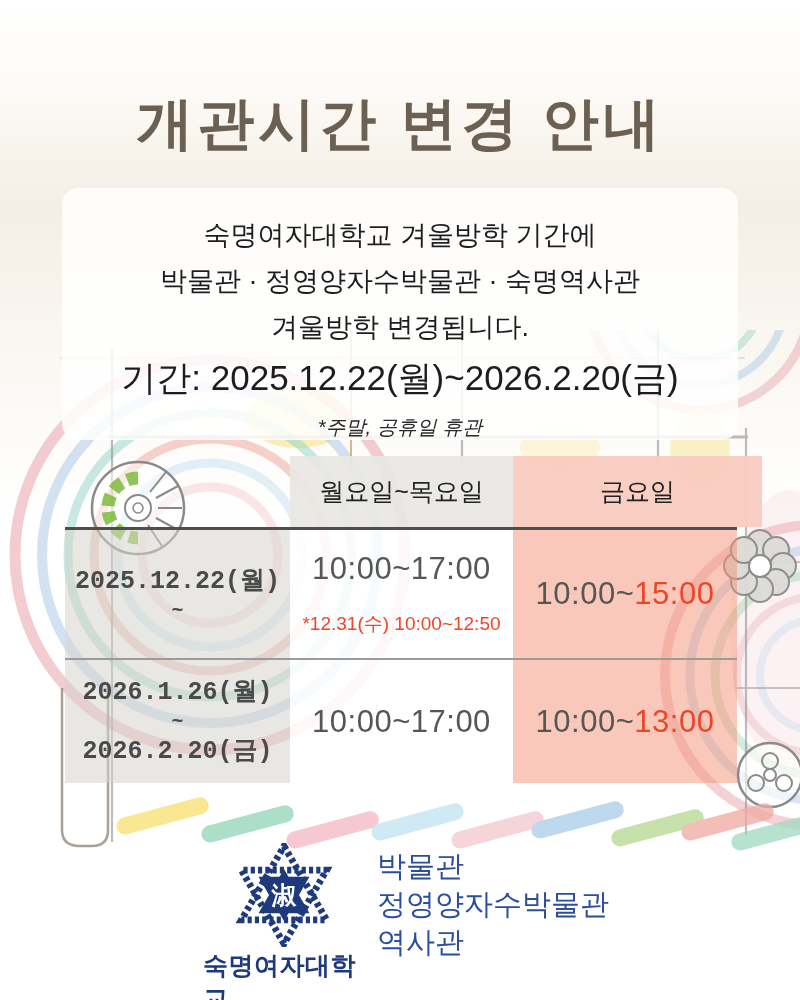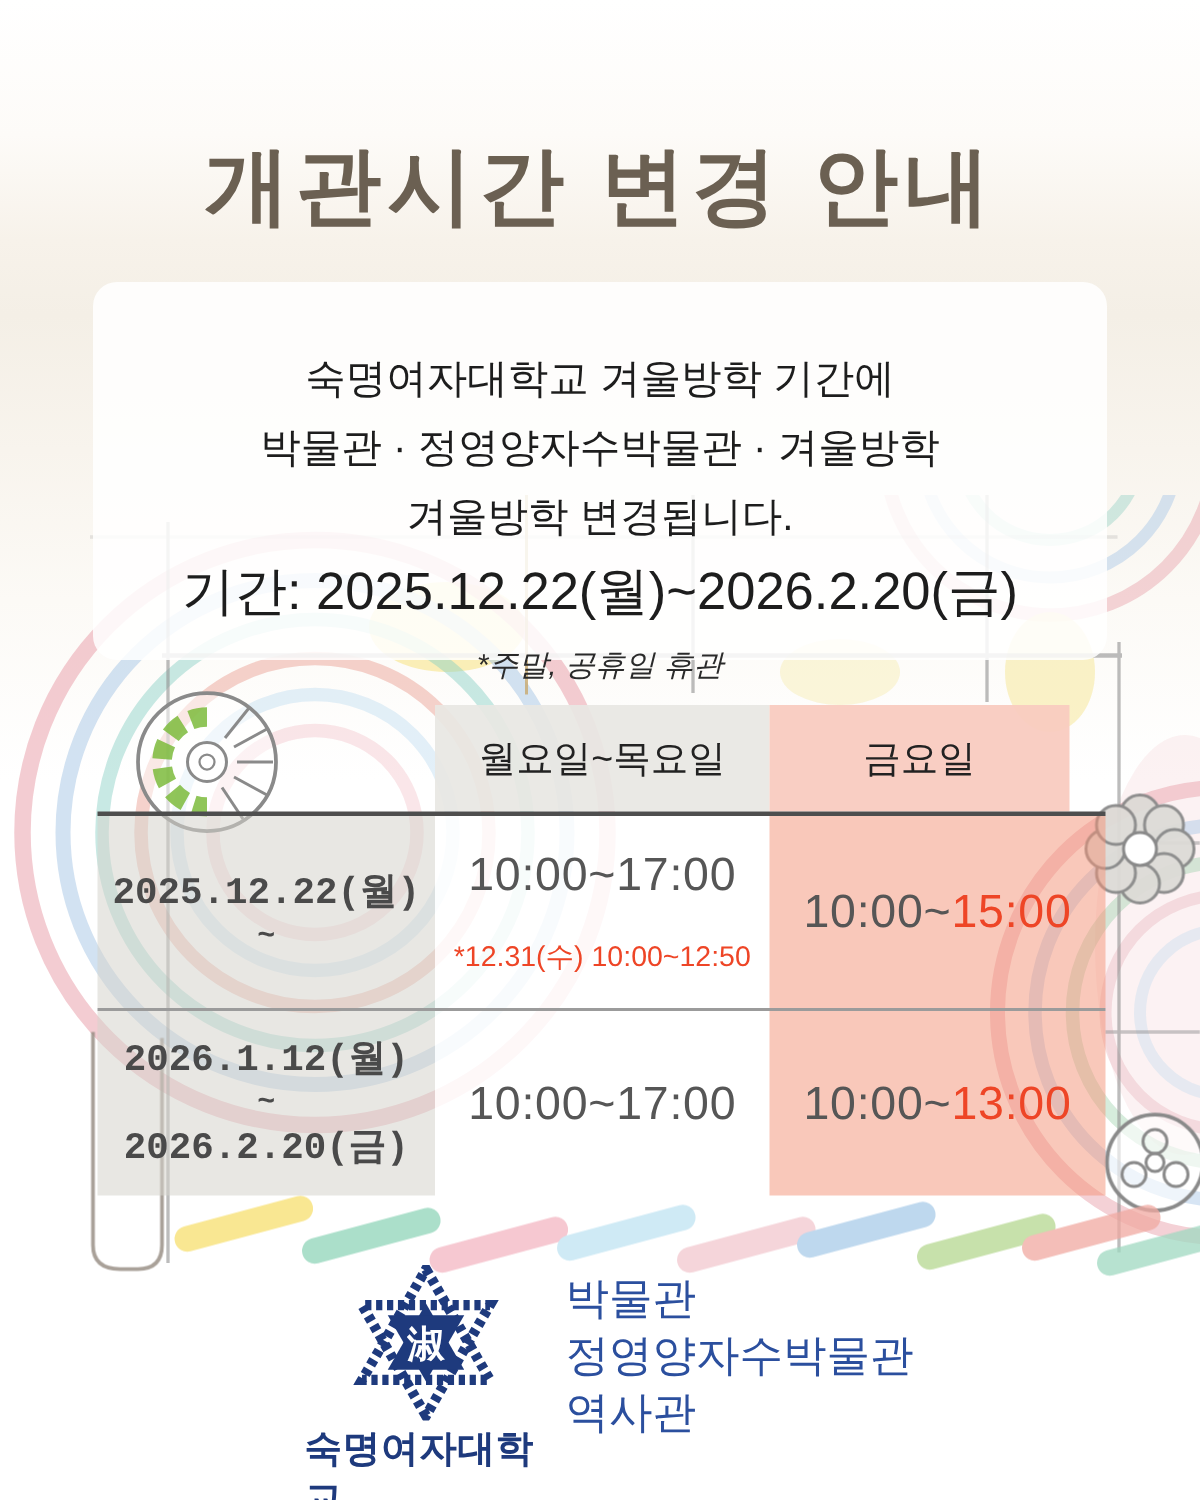--- a/index.html
+++ b/index.html
@@ -18,35 +18,35 @@
 
   .title {
     position:absolute; left:0; top:86px; width:800px; margin:0;
     text-align:center; font-size:57px; font-weight:700;
     letter-spacing:4px; color:#6b6052; z-index:2;
   }
 
   .panel {
     position:absolute; left:62px; top:188px; width:676px; height:252px;
     background:rgba(255,255,255,0.85); border-radius:16px;
-    z-index:2; text-align:center; box-sizing:border-box; padding-top:41px;
+    z-index:2; text-align:center; box-sizing:border-box; padding-top:24px;
   }
   .panel p { margin:0; }
   .nl { font-size:27px; color:#1d1d1d; line-height:46px; }
   .period { font-size:35px; color:#1d1d1d; line-height:48px; margin-top:4px !important; }
   .note { font-size:20px; color:#2a2a2a; line-height:30px; margin-top:10px !important;font-style:italic; }
 
-  .table { position:absolute; left:65px; top:470px; width:672px; height:327px; z-index:2; }
+  .table { position:absolute; left:65px; top:456px; width:672px; height:327px; z-index:2; }
   .th, .cell {
     position:absolute; box-sizing:border-box;
     display:flex; flex-direction:column; align-items:center; justify-content:center;
   }
   .th { top:0; height:71px; font-size:25px; color:#222222; }
   .th-mon { left:225px; width:223px; background:rgba(232,231,227,0.92); }
-  .th-fri { left:448px; width:200px; background:rgba(249,203,192,0.95); }
+  .th-fri { left:448px; width:249px; background:rgba(249,203,192,0.95); }
   .hline  { position:absolute; left:0; top:71px; width:672px; height:3px; background:#4e4e4e; }
   .rowline{ position:absolute; left:0; top:202px; width:672px; height:2px; background:#9b9b9b; }
   .r1 { top:74px;  height:128px; }
   .r2 { top:204px; height:123px; }
   .c1 { left:0;     width:225px; background:rgba(213,211,204,0.55);font-family:Liberation Mono, monospace; }
   .c2 { left:225px; width:223px; background:rgba(255,255,255,0.85);gap:18px; }
   .c3 { left:448px; width:224px; background:rgba(243,146,117,0.50); flex-direction:row; }
   .date { font-size:25px; font-weight:700; color:#4a4a4a; line-height:33px; }
   .tilde{ font-size:20px; font-weight:700; color:#4a4a4a; line-height:26px; }
   .time { font-size:31px; color:#565656; letter-spacing:0.5px; }
@@ -152,21 +152,21 @@
       <rect x="-45" y="-8" width="95" height="17" rx="8.5" transform="translate(655,498) rotate(-15)" fill="#b5d78f"></rect>
       <rect x="-45" y="-8" width="95" height="17" rx="8.5" transform="translate(725,492) rotate(-15)" fill="#f0a8a0"></rect>
       <rect x="-45" y="-8" width="95" height="17" rx="8.5" transform="translate(775,502) rotate(-15)" fill="#9fd8c0"></rect>
     </g>
   </svg>
 
   <h1 class="title">개관시간 변경 안내</h1>
 
   <div class="panel">
     <p class="nl">숙명여자대학교 겨울방학 기간에</p>
-    <p class="nl">박물관 · 정영양자수박물관 · 겨울방학</p>
+    <p class="nl">박물관 · 정영양자수박물관 · 숙명역사관</p>
     <p class="nl">겨울방학 변경됩니다.</p>
     <p class="period">기간: 2025.12.22(월)~2026.2.20(금)</p>
     <p class="note">*주말, 공휴일 휴관</p>
   </div>
 
   <div class="table">
     <div class="th th-mon">월요일~목요일</div>
     <div class="th th-fri">금요일</div>
     <div class="hline"></div>
 
@@ -179,21 +179,21 @@
       <div class="time-note">*12.31(수) 10:00~12:50</div>
     </div>
     <div class="cell c3 r1">
       <span class="time">10:00~</span>
         <span class="time orange">15:00</span>
     </div>
 
     <div class="rowline"></div>
 
     <div class="cell c1 r2">
-      <div class="date">2026.1.12(월)</div>
+      <div class="date">2026.1.26(월)</div>
       <div class="tilde">~</div>
       <div class="date">2026.2.20(금)</div>
     </div>
     <div class="cell c2 r2">
       <div class="time">10:00~17:00</div>
     </div>
     <div class="cell c3 r2">
       <span class="time">10:00~</span>
         <span class="time orange">13:00</span>
     </div>

